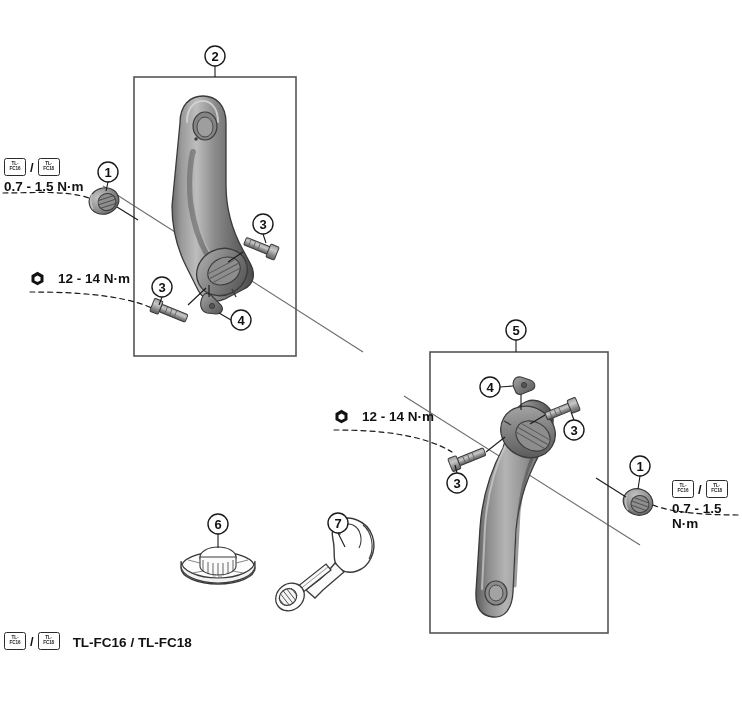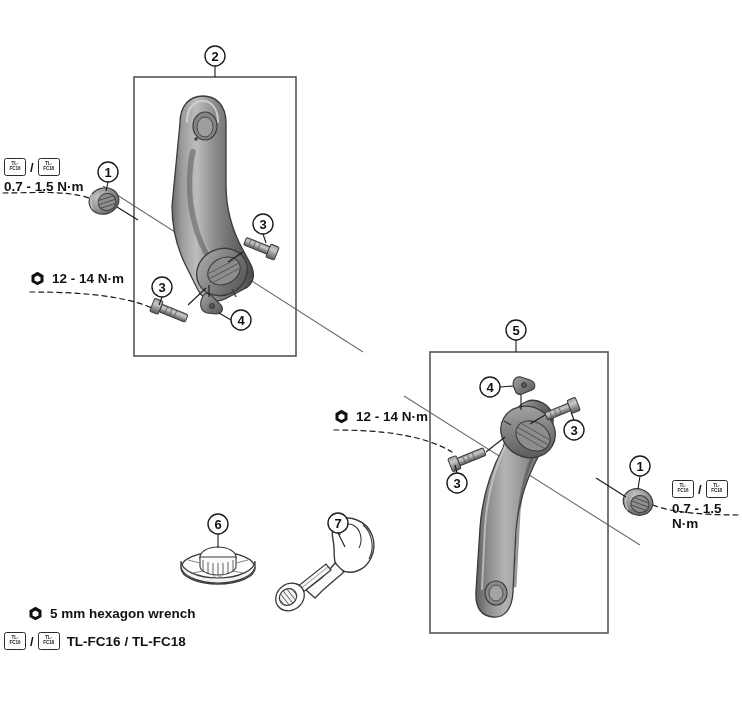--- a/index.html
+++ b/index.html
@@ -6,21 +6,21 @@
   html,body{margin:0;padding:0;background:#ffffff;}
   body{
     width:742px;height:712px;position:relative;overflow:hidden;
     font-family:"Liberation Sans", sans-serif;
     -webkit-font-smoothing:antialiased;
   }
   #stage{position:absolute;left:0;top:0;width:742px;height:712px;}
   svg.layer{position:absolute;left:0;top:0;width:742px;height:712px;overflow:visible;}
   .legend-row{
     position:absolute;
-    display:flex;align-items:center;gap:7px;
+    display:flex;align-items:flex-end;gap:13px;
     font-family:"Liberation Sans", sans-serif;
     font-weight:bold;font-size:13.5px;color:#121212;white-space:nowrap;
   }
   .hexmark{
     display:inline-block;width:15px;height:15px;position:relative;vertical-align:middle;
   }
   .hexmark svg{display:block;}
   .tlbox{
     display:inline-block;
     width:20px;height:16px;
@@ -418,29 +418,20 @@
       </span>
       <span class="slash">/</span>
       <span class="tlbox">
         <i class="l1">TL-</i>
         <i class="l2">FC18</i>
       </span>
     </div>
     <div style="margin-top:2px;font-weight:bold;font-size:13.5px;color:#121212;">0.7 - 1.5 N·m</div>
   </div>
 
-  <div class="legend-row" style="left:28px;top:606px;">
-    <span class="hexmark">
-      <svg viewBox="0 0 20 20" width="15" height="15">
-        <polygon points="10,1 18,5.5 18,14.5 10,19 2,14.5 2,5.5" fill="#111111"></polygon>
-        <polygon points="10,6 14,8.2 14,12.5 10,14.7 6,12.5 6,8.2" fill="#ffffff"></polygon>
-      </svg>
-    </span>
-    <span>5 mm hexagon wrench</span>
-  </div>
 
   <div class="legend-row" style="left:4px;top:632px;">
     <span class="toolpair">
       <span class="tlbox">
         <i class="l1">TL-</i>
         <i class="l2">FC16</i>
       </span>
       <span class="slash">/</span>
       <span class="tlbox">
         <i class="l1">TL-</i>

